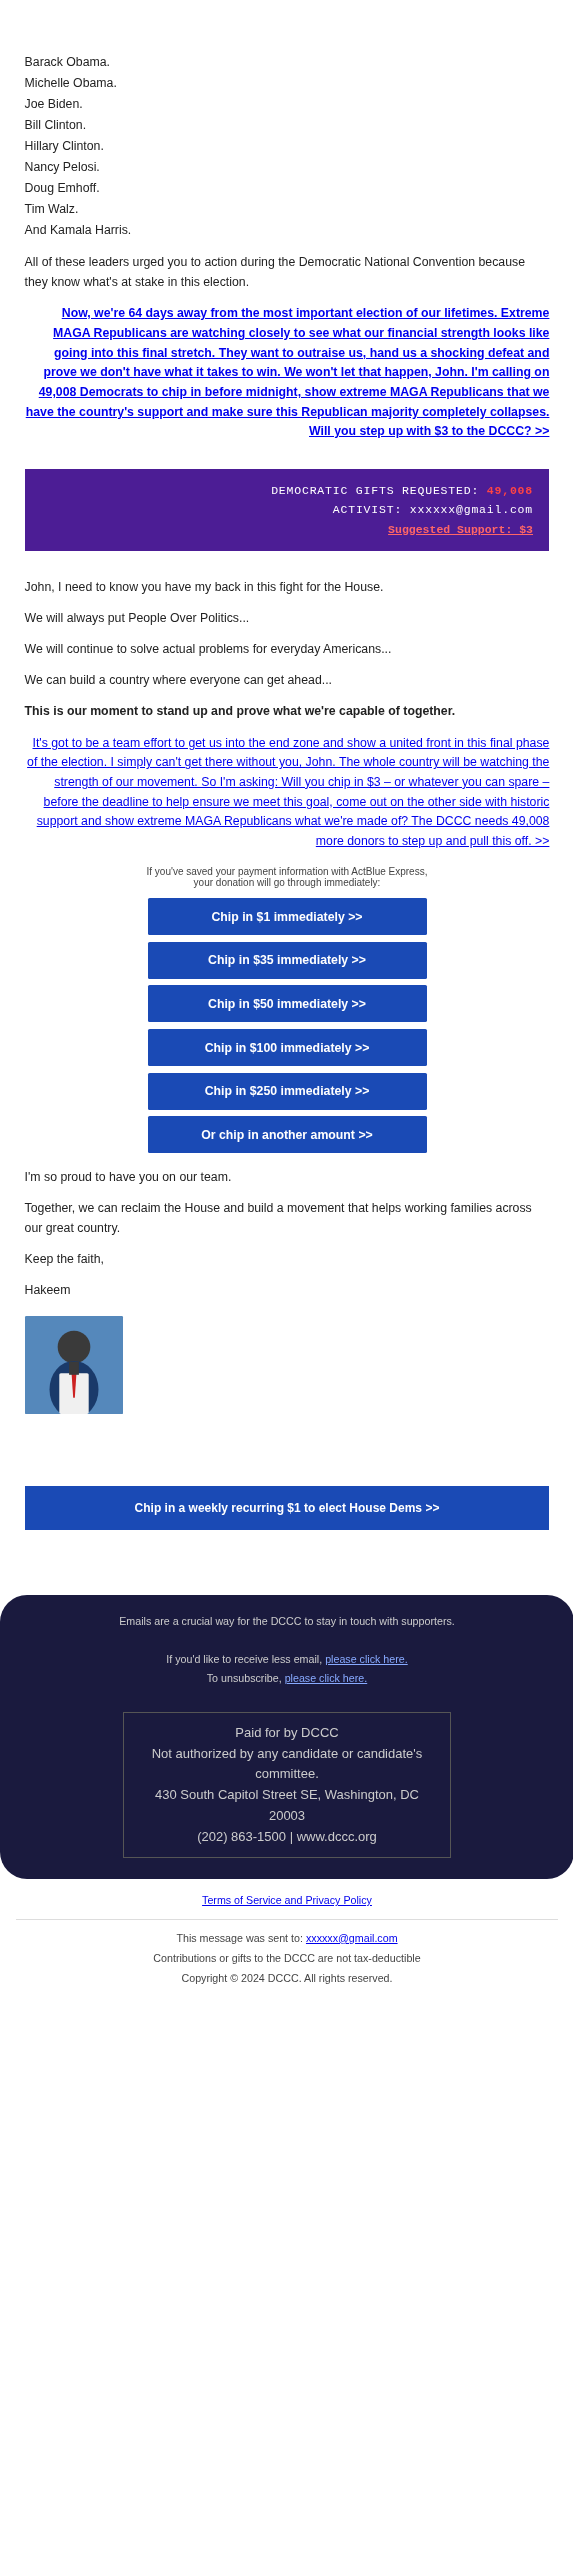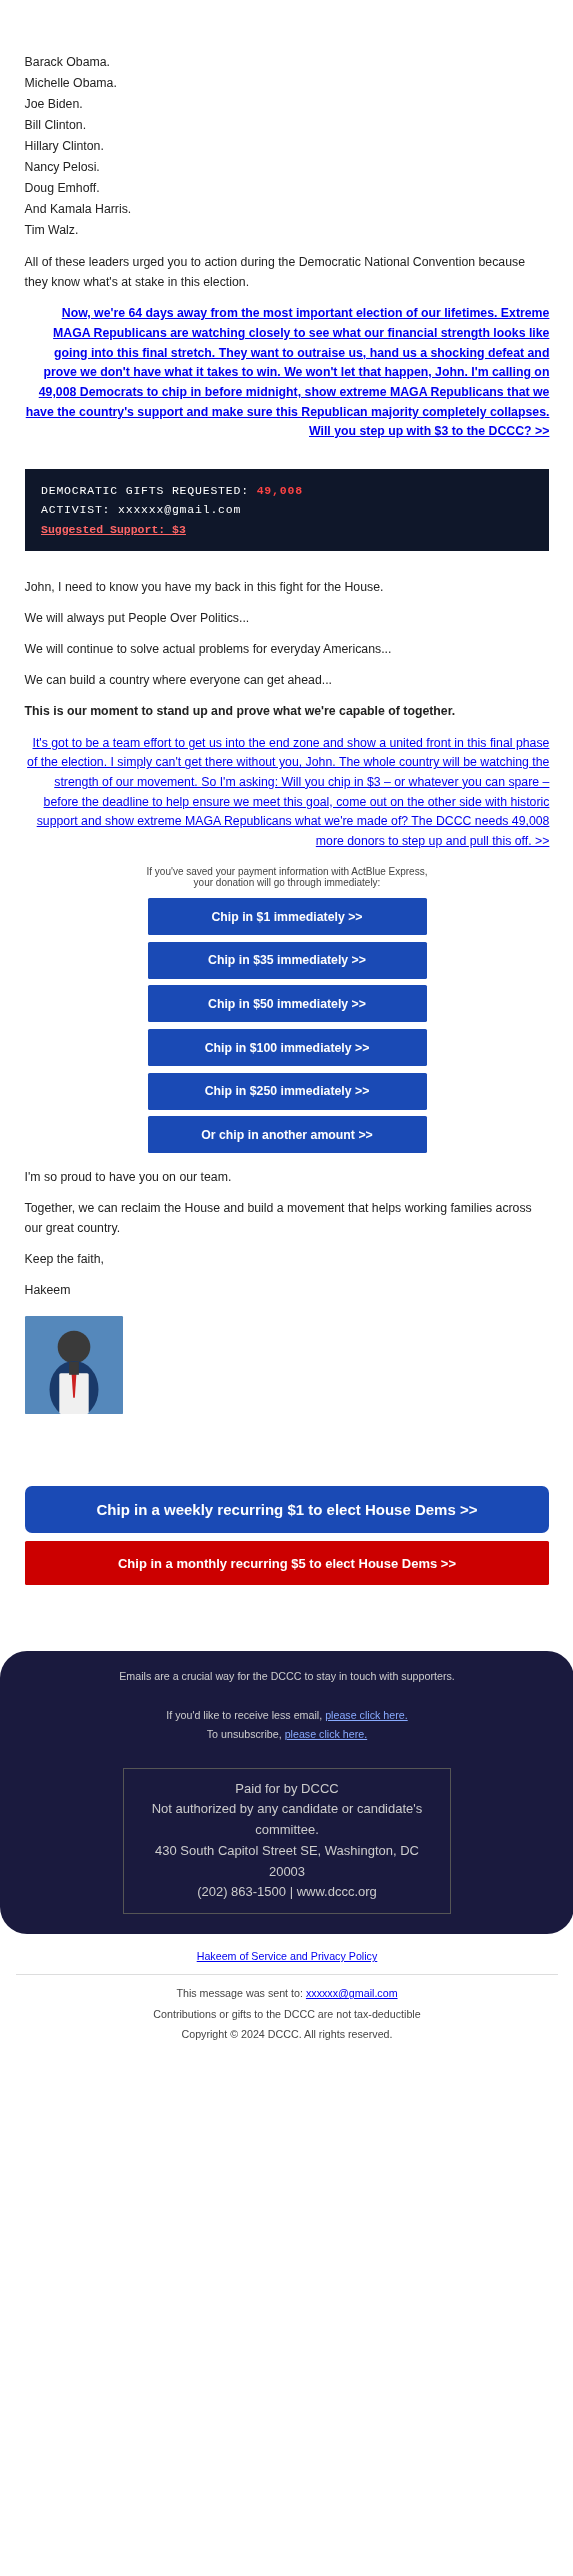--- a/index.html
+++ b/index.html
@@ -32,25 +32,25 @@
     .link-paragraph {
       margin-bottom: 11.5px;
       line-height: 1.6;
       text-align: right;
     }
     .link-paragraph a, a {
       color: #0000EE;
       text-decoration: underline;
     }
     .blue-box {
-      background: #0f172a;
+      background: #4c1d95;
       color: #fff;
       padding: 14.8px 16.4px;
       margin: 27px 0;
-      text-align: left;
+      text-align: right;
       font-family: 'Courier New', monospace;
       font-size: 11.5px;
     }
     .blue-box .requests-line {
       margin-bottom: 6.6px;
       letter-spacing: 0.8px;
     }
     .blue-box .activist-line {
       margin-bottom: 6.6px;
       letter-spacing: 0.8px;
@@ -103,26 +103,26 @@
     .recurring-section {
       margin: 24.6px 0;
     }
     .recurring-btn-blue {
       display: block;
       width: 100%;
       background: #1a4ab5;
       color: #fff;
       border: none;
       padding: 14.8px 8.2px;
-      font-size: 15px;
+      font-size: 12px;
       font-weight: bold;
       cursor: pointer;
       text-align: center;
       margin-bottom: 8.2px;
-      border-radius: 7px;
+      border-radius: 0;
     }
     .recurring-btn-red {
       display: block;
       width: 100%;
       background: #cc0000;
       color: #fff;
       border: none;
       padding: 14.8px 8.2px;
       font-size: 13px;
       font-weight: bold;
@@ -177,22 +177,22 @@
 <div class="email-container">
 
   <div class="names-list">
     <div>Barack Obama.</div>
     <div>Michelle Obama.</div>
     <div>Joe Biden.</div>
     <div>Bill Clinton.</div>
     <div>Hillary Clinton.</div>
     <div>Nancy Pelosi.</div>
     <div>Doug Emhoff.</div>
+    <div>Tim Walz.</div>
     <div>And Kamala Harris.</div>
-    <div>Tim Walz.</div>
   </div>
 
   <div class="paragraph">
     <span>All of these leaders urged you to action during the Democratic National Convention because they know what's at stake in this election.</span>
   </div>
 
   <div class="link-paragraph">
     <a href="#">
       <strong>Now, we're 64 days away from the most important election of our lifetimes. Extreme MAGA Republicans are watching closely to see what our financial strength looks like going into this final stretch. They want to outraise us, hand us a shocking defeat and prove we don't have what it takes to win. We won't let that happen, John. I'm calling on 49,008 Democrats to chip in before midnight, show extreme MAGA Republicans that we have the country's support and make sure this Republican majority completely collapses. Will you step up with $3 to the DCCC? &gt;&gt;</strong>
     </a>
@@ -278,21 +278,20 @@
 
         <rect x="54" y="56" width="12" height="16" fill="#3a3a3a"></rect>
       </svg>
     </div>
   </div>
 
   <div class="spacing"></div>
 
   <div class="recurring-section">
     <button class="recurring-btn-blue">Chip in a weekly recurring $1 to elect House Dems &gt;&gt;</button>
-    <button class="recurring-btn-red">Chip in a monthly recurring $5 to elect House Dems &gt;&gt;</button>
   </div>
 
 </div>
 
 <div class="footer-dark">
   <div>Emails are a crucial way for the DCCC to stay in touch with supporters.</div>
   <br>
   <div>
     <span>If you'd like to receive less email,</span>
     <a href="#">please click here.</a>
@@ -307,21 +306,21 @@
     <div>Not authorized by any candidate or candidate's committee.</div>
     <div>430 South Capitol Street SE, Washington, DC 20003</div>
     <div>
       <span>(202) 863-1500 | www.dccc.org</span>
     </div>
   </div>
 </div>
 
 <div class="footer-light">
   <div>
-    <a href="#">Hakeem of Service and Privacy Policy</a>
+    <a href="#">Terms of Service and Privacy Policy</a>
   </div>
   <div class="divider"></div>
   <div>
     <span>This message was sent to:</span>
     <a href="#">xxxxxx@gmail.com</a>
   </div>
   <div>Contributions or gifts to the DCCC are not tax-deductible</div>
   <div>Copyright © 2024 DCCC. All rights reserved.</div>
 </div>
 

